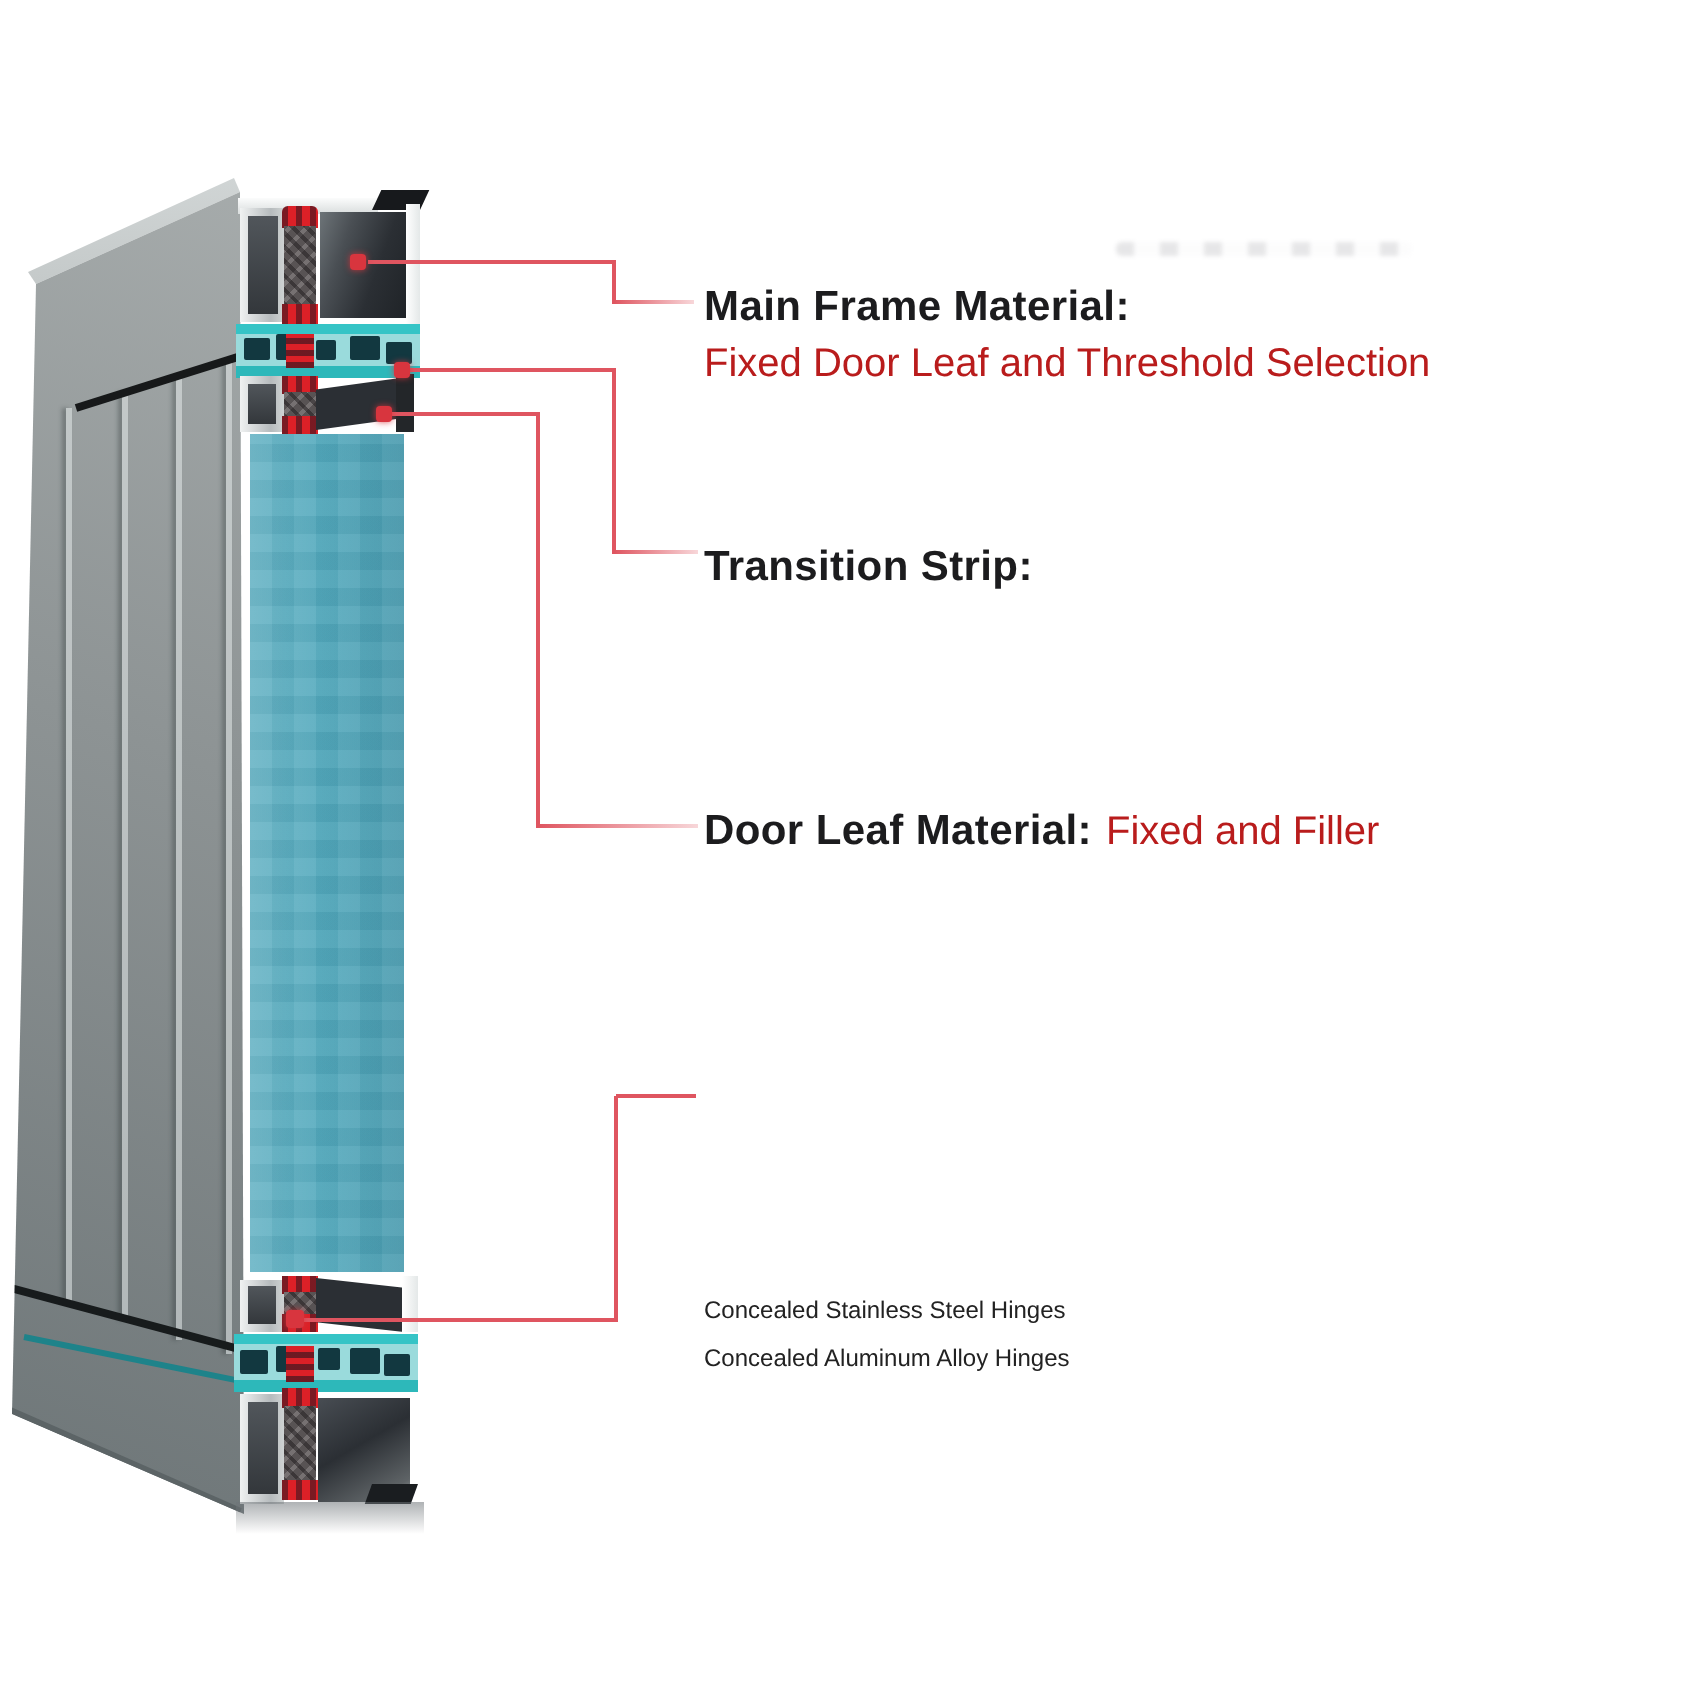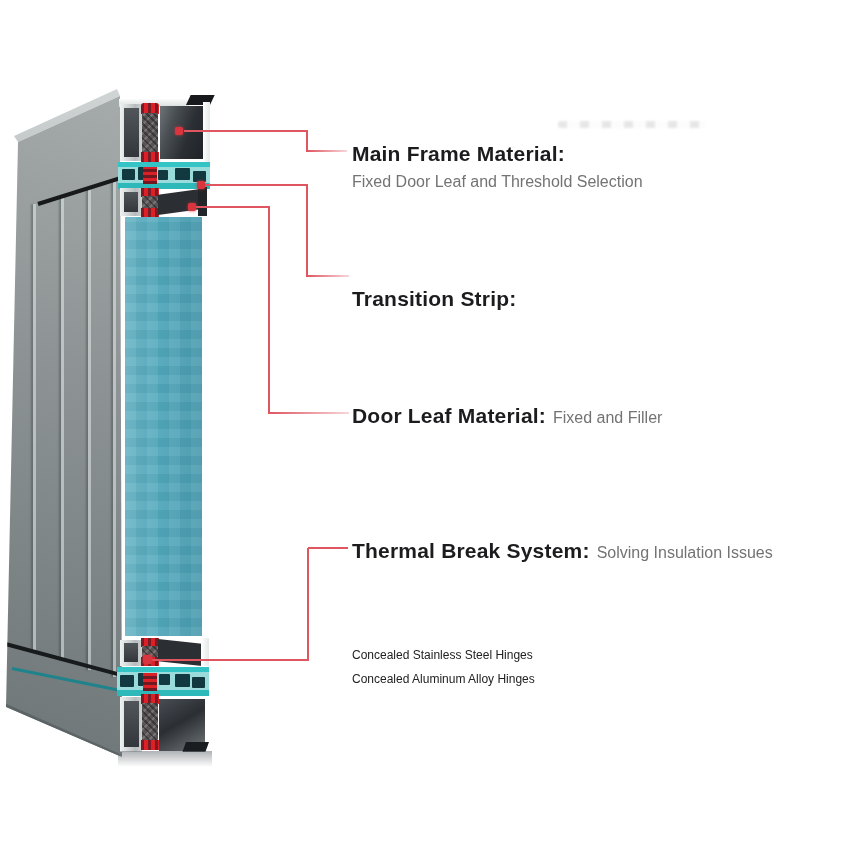--- a/index.html
+++ b/index.html
@@ -115,24 +115,24 @@
   #l4b{left:307px;top:548px;height:113px;}
   #l4c{left:308px;top:547px;width:40px;}
   .ldot{position:absolute;width:8px;height:8px;background:var(--marker-red,#d8353e);
     border-radius:2px;box-shadow:0 0 3px rgba(216,53,62,.85);}
   #d1{left:175px;top:127px;} #d2{left:197px;top:181px;}
   #d3{left:188px;top:203px;} #d4{left:143px;top:655px;width:9px;height:9px;}
 
   
   .callout{position:absolute;white-space:nowrap;}
   .co-title{font-weight:bold;font-size:21px;line-height:28px;color:var(--text-dark,#1c1c1e);letter-spacing:.2px;}
-  .co-desc{font-size:16px;line-height:28px;color:#737373;}
+  .co-desc{font-size:20px;line-height:28px;color:#b91c1c;}
   .inline .co-title,.inline .co-desc{display:inline;}
   .inline .co-desc{margin-left:7px;}
-  #c1{left:352px;top:140px;} #c2{left:352px;top:285px;}
+  #c1{left:352px;top:140px;} #c2{left:352px;top:270px;}
   #c3{left:352px;top:402px;} #c4{left:352px;top:537px;}
   #c5{left:352px;top:644px;}
   #c5 .co-title{margin-bottom:6px;}
   .hw-item{font-size:12px;line-height:23.5px;color:#222;}
 
   #watermark{left:558px;top:121px;width:148px;height:7px;opacity:.28;filter:blur(1px);border-radius:3px;
     background:repeating-linear-gradient(90deg,rgba(110,110,118,.6) 0 9px,rgba(205,205,210,.2) 9px 22px);}
 </style>
 </head>
 <body>
@@ -238,22 +238,19 @@
   </div>
 
   <div class="callout" id="c2">
     <div class="co-title">Transition Strip:</div>
   </div>
 
   <div class="callout inline" id="c3">
     <span class="co-title">Door Leaf Material:</span><span class="co-desc">Fixed and Filler</span>
   </div>
 
-  <div class="callout inline" id="c4">
-    <span class="co-title">Thermal Break System:</span><span class="co-desc">Solving Insulation Issues</span>
-  </div>
 
   <div class="callout" id="c5">
     <div class="hw-item">Concealed Stainless Steel Hinges</div>
     <div class="hw-item">Concealed Aluminum Alloy Hinges</div>
   </div>
 
 </div>
 
 </body></html>

